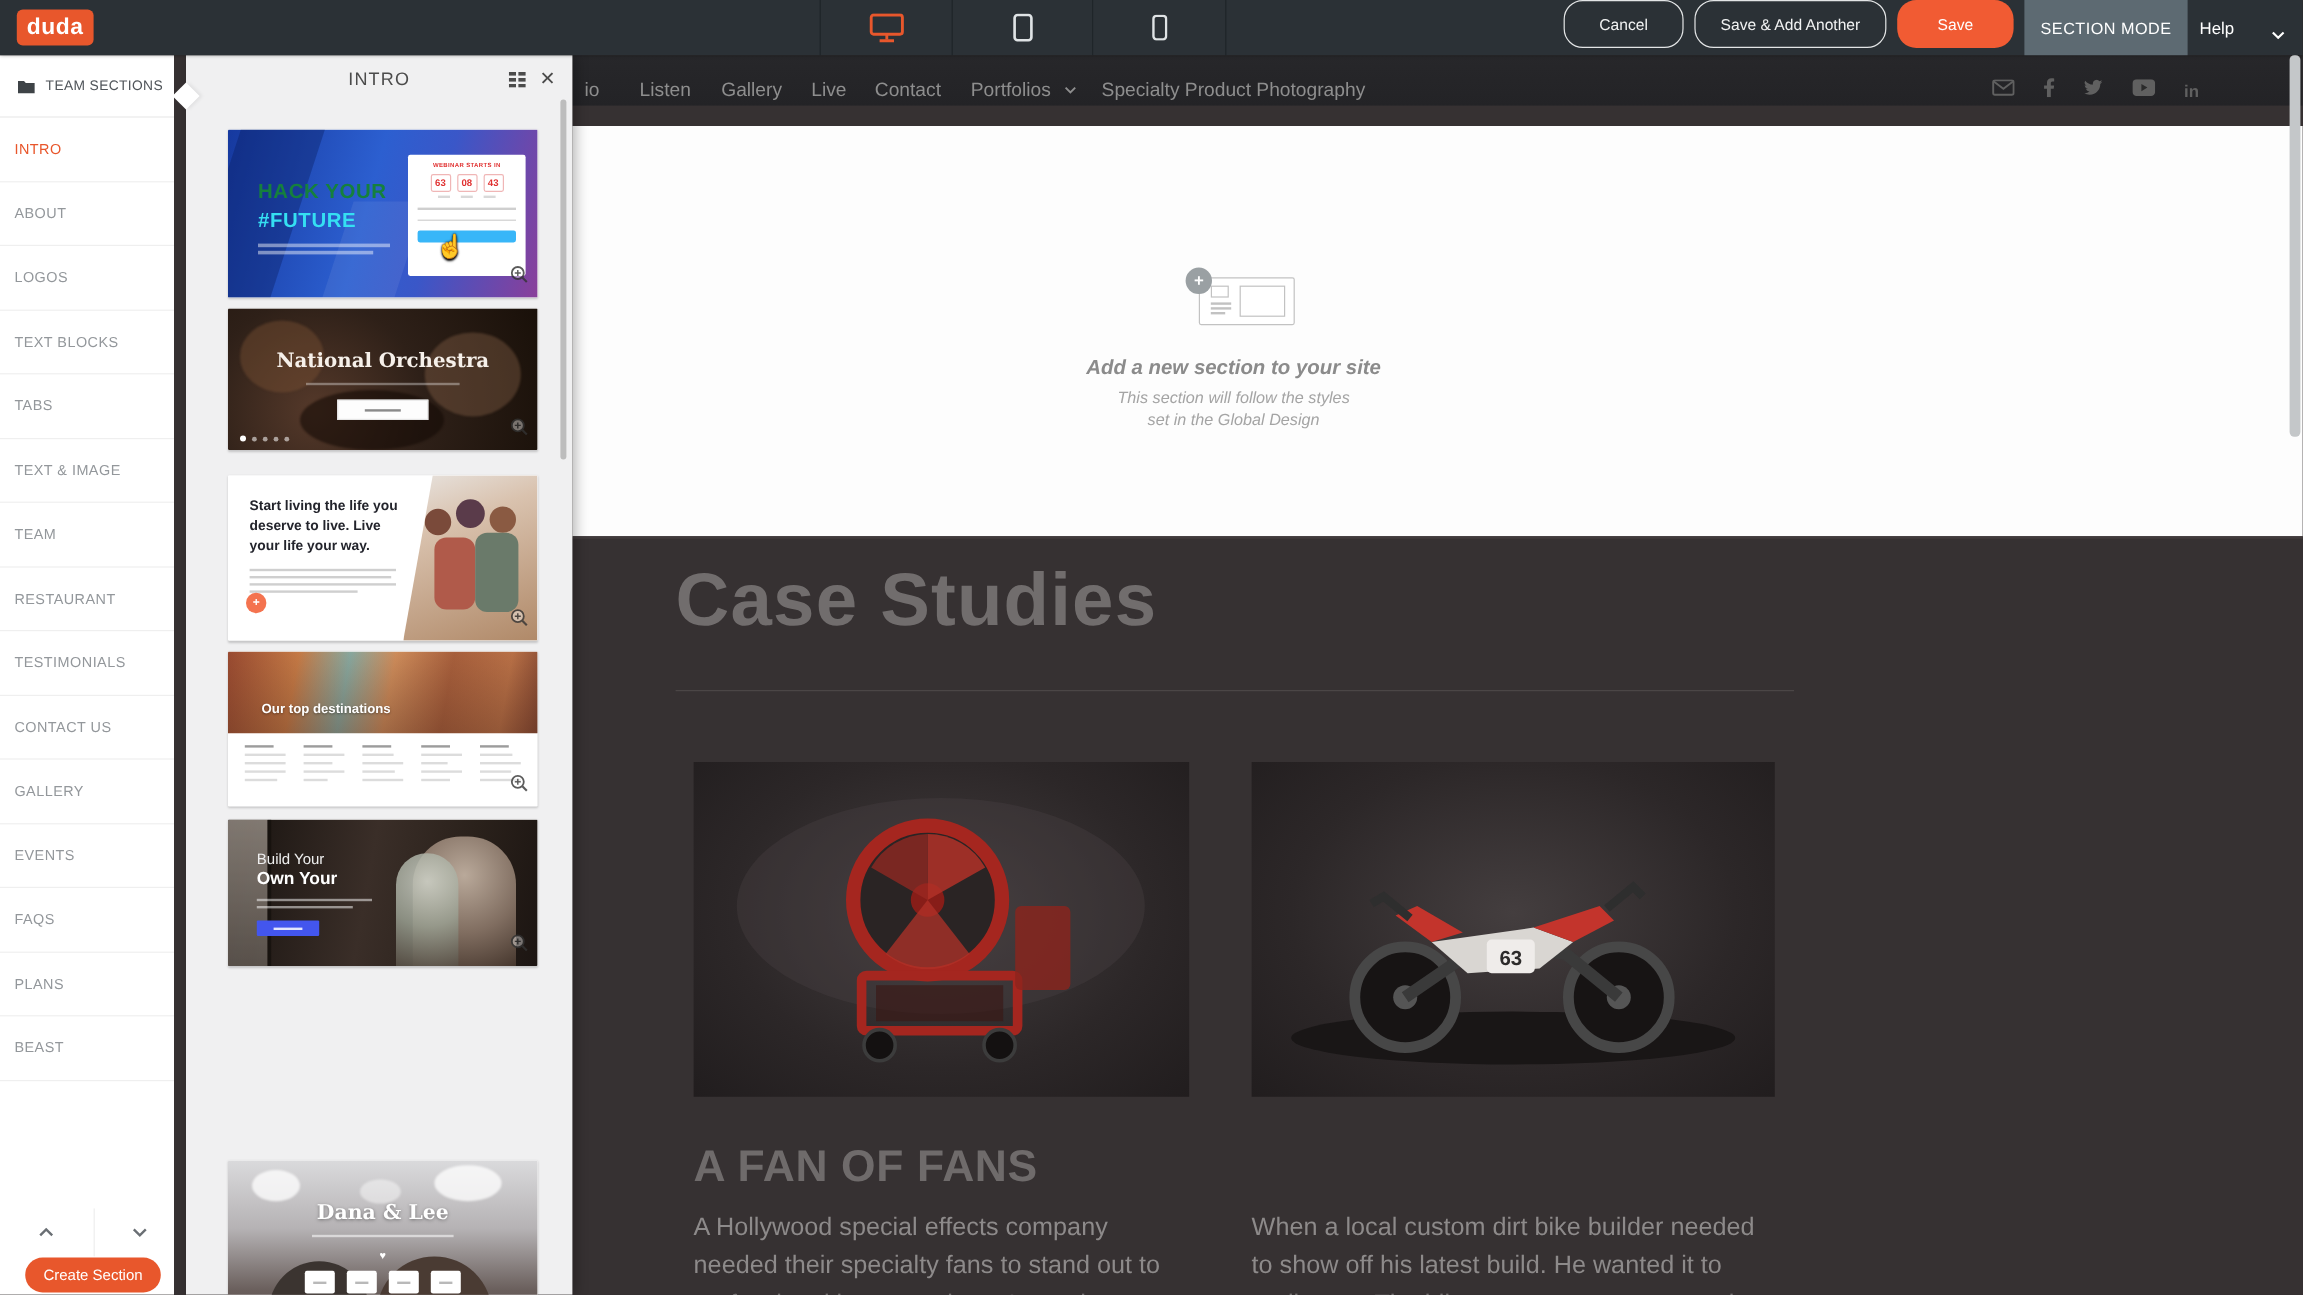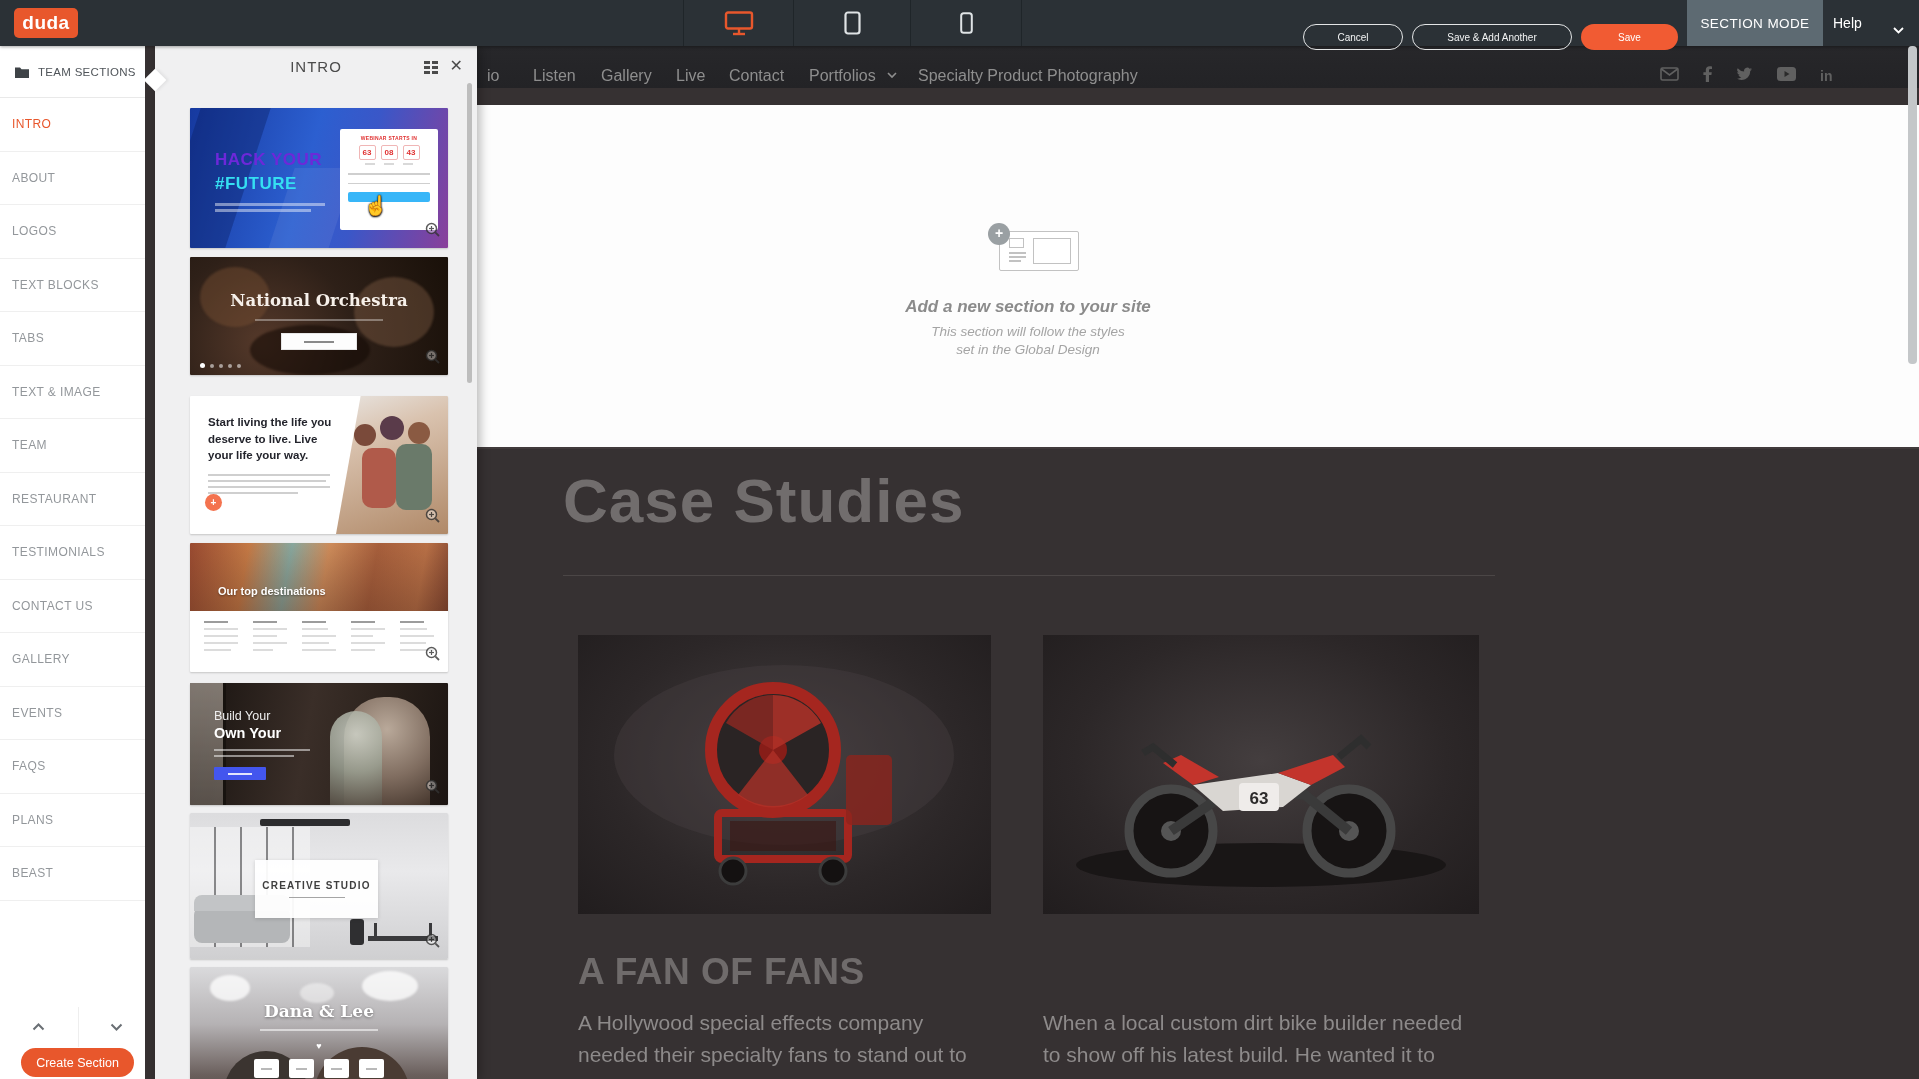--- a/index.html
+++ b/index.html
@@ -4,21 +4,21 @@
 <style>
 *{margin:0;padding:0;box-sizing:border-box}
 body{width:1919px;height:1079px;overflow:hidden;background:#363132;font-family:"Liberation Sans",sans-serif;position:relative}
 .abs{position:absolute}
 
 
 .topbar{position:absolute;left:0;top:0;width:1919px;height:46px;background:#2b3136;z-index:50;box-shadow:0 1px 3px rgba(0,0,0,.35)}
 .logo{position:absolute;left:14px;top:8px;width:64px;height:30px;background:#e8572c;border-radius:5px;color:#fff;font-weight:bold;font-size:19px;text-align:center;line-height:29px;letter-spacing:.5px}
 .devseg{position:absolute;top:0;height:46px;border-left:1px solid #1f2529;display:flex;align-items:center;justify-content:center}
 .devseg.last{border-right:1px solid #1f2529}
-.pill{position:absolute;top:24px;height:26px;border:1.5px solid #e3e5e6;border-radius:16px;color:#f2f3f3;font-size:10px;display:flex;align-items:center;justify-content:center;background:transparent;cursor:pointer}
+.pill{position:absolute;top:0;height:40px;border:1.5px solid #e3e5e6;border-radius:16px;color:#f2f3f3;font-size:13px;display:flex;align-items:center;justify-content:center;background:transparent;cursor:pointer}
 .pill.solid{background:#f15b33;border:none;color:#fff}
 .modebox{position:absolute;left:1687px;top:0;width:136px;height:46px;background:#5d6a72;color:#fff;font-size:13.5px;display:flex;align-items:center;justify-content:center;letter-spacing:.4px}
 .helptxt{position:absolute;left:1833px;top:0;height:46px;display:flex;align-items:center;color:#fff;font-size:14px}
 
 
 .sidebar{position:absolute;left:0;top:46px;width:145px;height:1033px;background:#fff;z-index:30}
 .sb-head{height:52px;border-bottom:1px solid #e9e9e9;display:flex;align-items:center;padding-left:15px;gap:9px}
 .sb-head span{font-size:11.5px;color:#50555a;letter-spacing:.3px}
 .sb-item{height:53.5px;border-bottom:1px solid #efefef;display:flex;align-items:center;padding-left:12px;cursor:pointer}
 .sb-item span{font-size:12px;color:#93979b;letter-spacing:.4px}
@@ -36,21 +36,21 @@
 .p-grid{position:absolute;right:38px;top:14px;cursor:pointer}
 .p-close{position:absolute;right:14px;top:10px;font-size:16px;color:#4b4b4b;cursor:pointer}
 .pscroll{position:absolute;right:5px;top:37px;width:5px;height:300px;background:#bdbdbd;border-radius:3px}
 .thumb{position:absolute;left:35px;width:258px;background:#fff;overflow:hidden;border-radius:1px;box-shadow:0 1px 2px rgba(0,0,0,.18);cursor:pointer}
 .mag{position:absolute;right:7px;bottom:6px;opacity:.8}
 
 
 .t1{top:62px;height:140px}
 .t1 .bg{position:absolute;inset:0;background:linear-gradient(105deg,#16399f 0%,#2c5fd0 45%,#3a57c8 65%,#8a3f9a 100%)}
 .t1 .shard{position:absolute;background:rgba(10,25,90,.35);transform:skewX(-18deg)}
-.t1 .h1{position:absolute;left:25px;top:42px;color:#6d28d9;font-weight:800;font-size:17px;letter-spacing:.5px}
+.t1 .h1{position:absolute;left:25px;top:42px;color:#15803d;font-weight:800;font-size:17px;letter-spacing:.5px}
 .t1 .h2{position:absolute;left:25px;top:66px;color:#35dff2;font-weight:800;font-size:17px;letter-spacing:.5px}
 .t1 .fl{position:absolute;left:25px;height:3px;background:rgba(255,255,255,.45)}
 .t1 .card{position:absolute;right:10px;top:21px;width:98px;height:101px;background:#fff;border-radius:2px;padding:6px 6px 5px 6px}
 .t1 .ch{font-size:5px;color:#e03131;font-weight:bold;text-align:center;letter-spacing:.3px;white-space:nowrap}
 .t1 .cnt{display:flex;justify-content:center;gap:5px;margin-top:4px}
 .t1 .cnt b{width:17px;height:15px;border:1px solid #f0b6b6;border-radius:2px;color:#e03131;font-size:8px;display:flex;align-items:center;justify-content:center}
 .t1 .lbl{display:flex;justify-content:center;gap:9px;margin-top:3px}
 .t1 .lbl i{width:10px;height:2px;background:#d9d9d9}
 .t1 .inp{height:1.5px;background:#cfcfcf;margin:8px 2px 0 2px}
 .t1 .btn{height:10px;background:#38b6f8;border-radius:2px;margin:8px 2px 0 2px}
@@ -501,41 +501,20 @@
         <i></i>
       </div>
     <div class="mag"><svg width="16" height="16" viewBox="0 0 16 16">
           <circle cx="6.5" cy="6.5" r="5" fill="rgba(255,255,255,.5)" stroke="#333" stroke-width="1.5"></circle>
           <line x1="4" y1="6.5" x2="9" y2="6.5" stroke="#333" stroke-width="1.2"></line>
           <line x1="6.5" y1="4" x2="6.5" y2="9" stroke="#333" stroke-width="1.2"></line>
           <line x1="10.3" y1="10.3" x2="14" y2="14" stroke="#333" stroke-width="1.8"></line>
         </svg></div>
   </div>
 
-  <div class="thumb t6">
-    <div class="bg"></div>
-    <div class="wins"></div>
-    <div class="beam"></div>
-    <div class="sofa"></div>
-    <div class="tbl">
-        <div class="leg" style="left:6px"></div>
-        <div class="leg" style="right:6px"></div>
-      </div>
-    <div class="chair"></div>
-    <div class="card">
-      <b>CREATIVE STUDIO</b>
-      <i></i>
-    </div>
-    <div class="mag"><svg width="16" height="16" viewBox="0 0 16 16">
-          <circle cx="6.5" cy="6.5" r="5" fill="rgba(255,255,255,.5)" stroke="#333" stroke-width="1.5"></circle>
-          <line x1="4" y1="6.5" x2="9" y2="6.5" stroke="#333" stroke-width="1.2"></line>
-          <line x1="6.5" y1="4" x2="6.5" y2="9" stroke="#333" stroke-width="1.2"></line>
-          <line x1="10.3" y1="10.3" x2="14" y2="14" stroke="#333" stroke-width="1.8"></line>
-        </svg></div>
-  </div>
 
   <div class="thumb t7">
     <div class="bg"></div>
     <div class="snow" style="left:20px;top:8px;width:40px;height:26px"></div>
     <div class="snow" style="right:30px;top:4px;width:56px;height:30px"></div>
     <div class="snow" style="left:110px;top:16px;width:34px;height:20px;opacity:.6"></div>
     <div class="hd1"></div>
     <div class="hd2"></div>
     <div class="ttl">Dana &amp; Lee</div>
     <div class="sub"></div>

